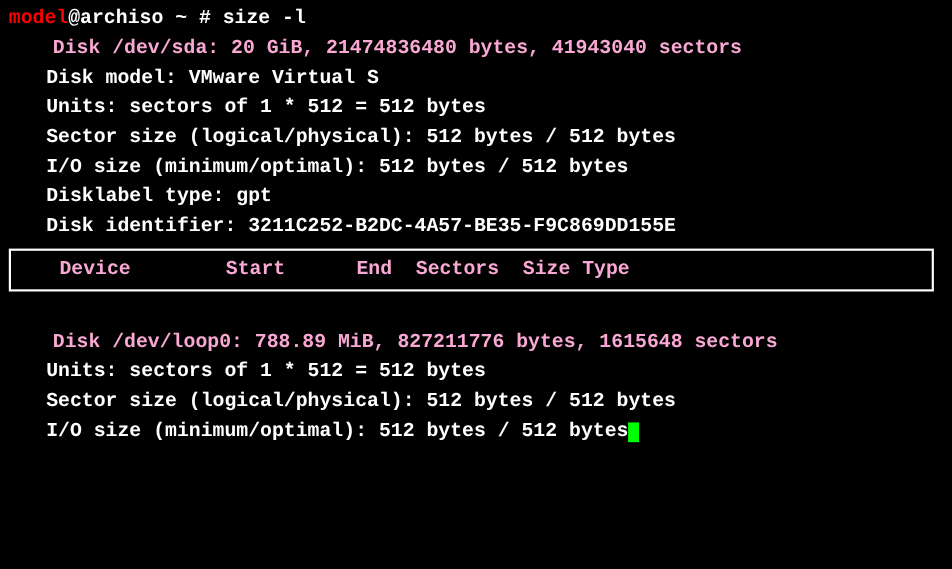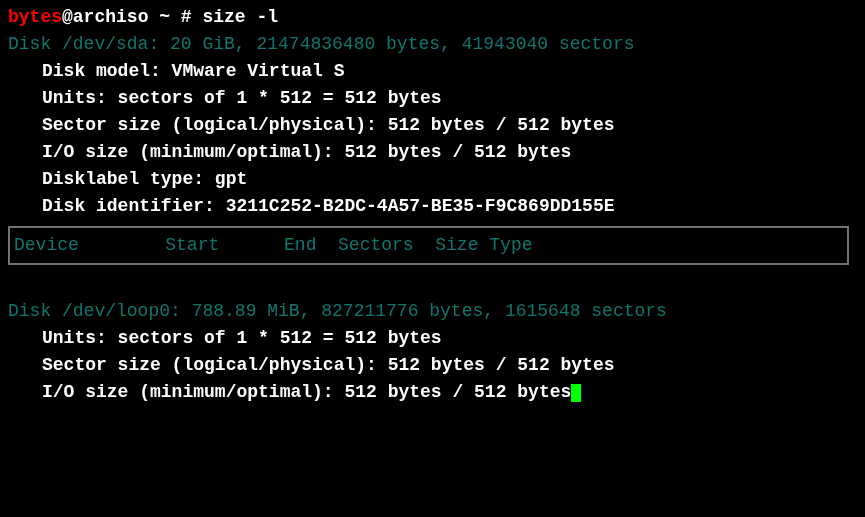--- a/index.html
+++ b/index.html
@@ -16,29 +16,30 @@
       padding: 4px 8px;
       line-height: 1.5;
       width: 865px;
       height: 517px;
       overflow: hidden;
     }
     .user-red {
       color: #ff0000;
     }
     .bold-white {
-      color: #0f766e;
-      font-weight: normal;
+      color: #f9a8d4;
+      font-weight: bold;
+      margin-left: 40px;
     }
     .regular {
       font-weight: bold;
       margin-left: 34px;
     }
     .highlight-box {
-      border: 2px solid #737373;
+      border: 2px solid #ffffff;
       padding: 4px 4px;
       margin: 6px 0;
       display: inline-block;
       width: 99%;
     }
     .line {
       white-space: pre;
     }
     .cursor {
       background: #00ff00;
@@ -49,21 +50,21 @@
     }
     .spacer {
       height: 27px;
     }
   </style>
 </head>
 <body>
 
 
 
-<div class="line"><span class="user-red">bytes</span><span>@archiso</span><span> ~ # </span><span>size -l</span></div>
+<div class="line"><span class="user-red">model</span><span>@archiso</span><span> ~ # </span><span>size -l</span></div>
 
 <div class="line bold-white">Disk /dev/sda: 20 GiB, 21474836480 bytes, 41943040 sectors</div>
 <div class="line regular">Disk model: VMware Virtual S</div>
 <div class="line regular">Units: sectors of 1 * 512 = 512 bytes</div>
 <div class="line regular">Sector size (logical/physical): 512 bytes / 512 bytes</div>
 <div class="line regular">I/O size (minimum/optimal): 512 bytes / 512 bytes</div>
 <div class="line regular">Disklabel type: gpt</div>
 <div class="line regular">Disk identifier: 3211C252-B2DC-4A57-BE35-F9C869DD155E</div>
 
 <div class="highlight-box">

